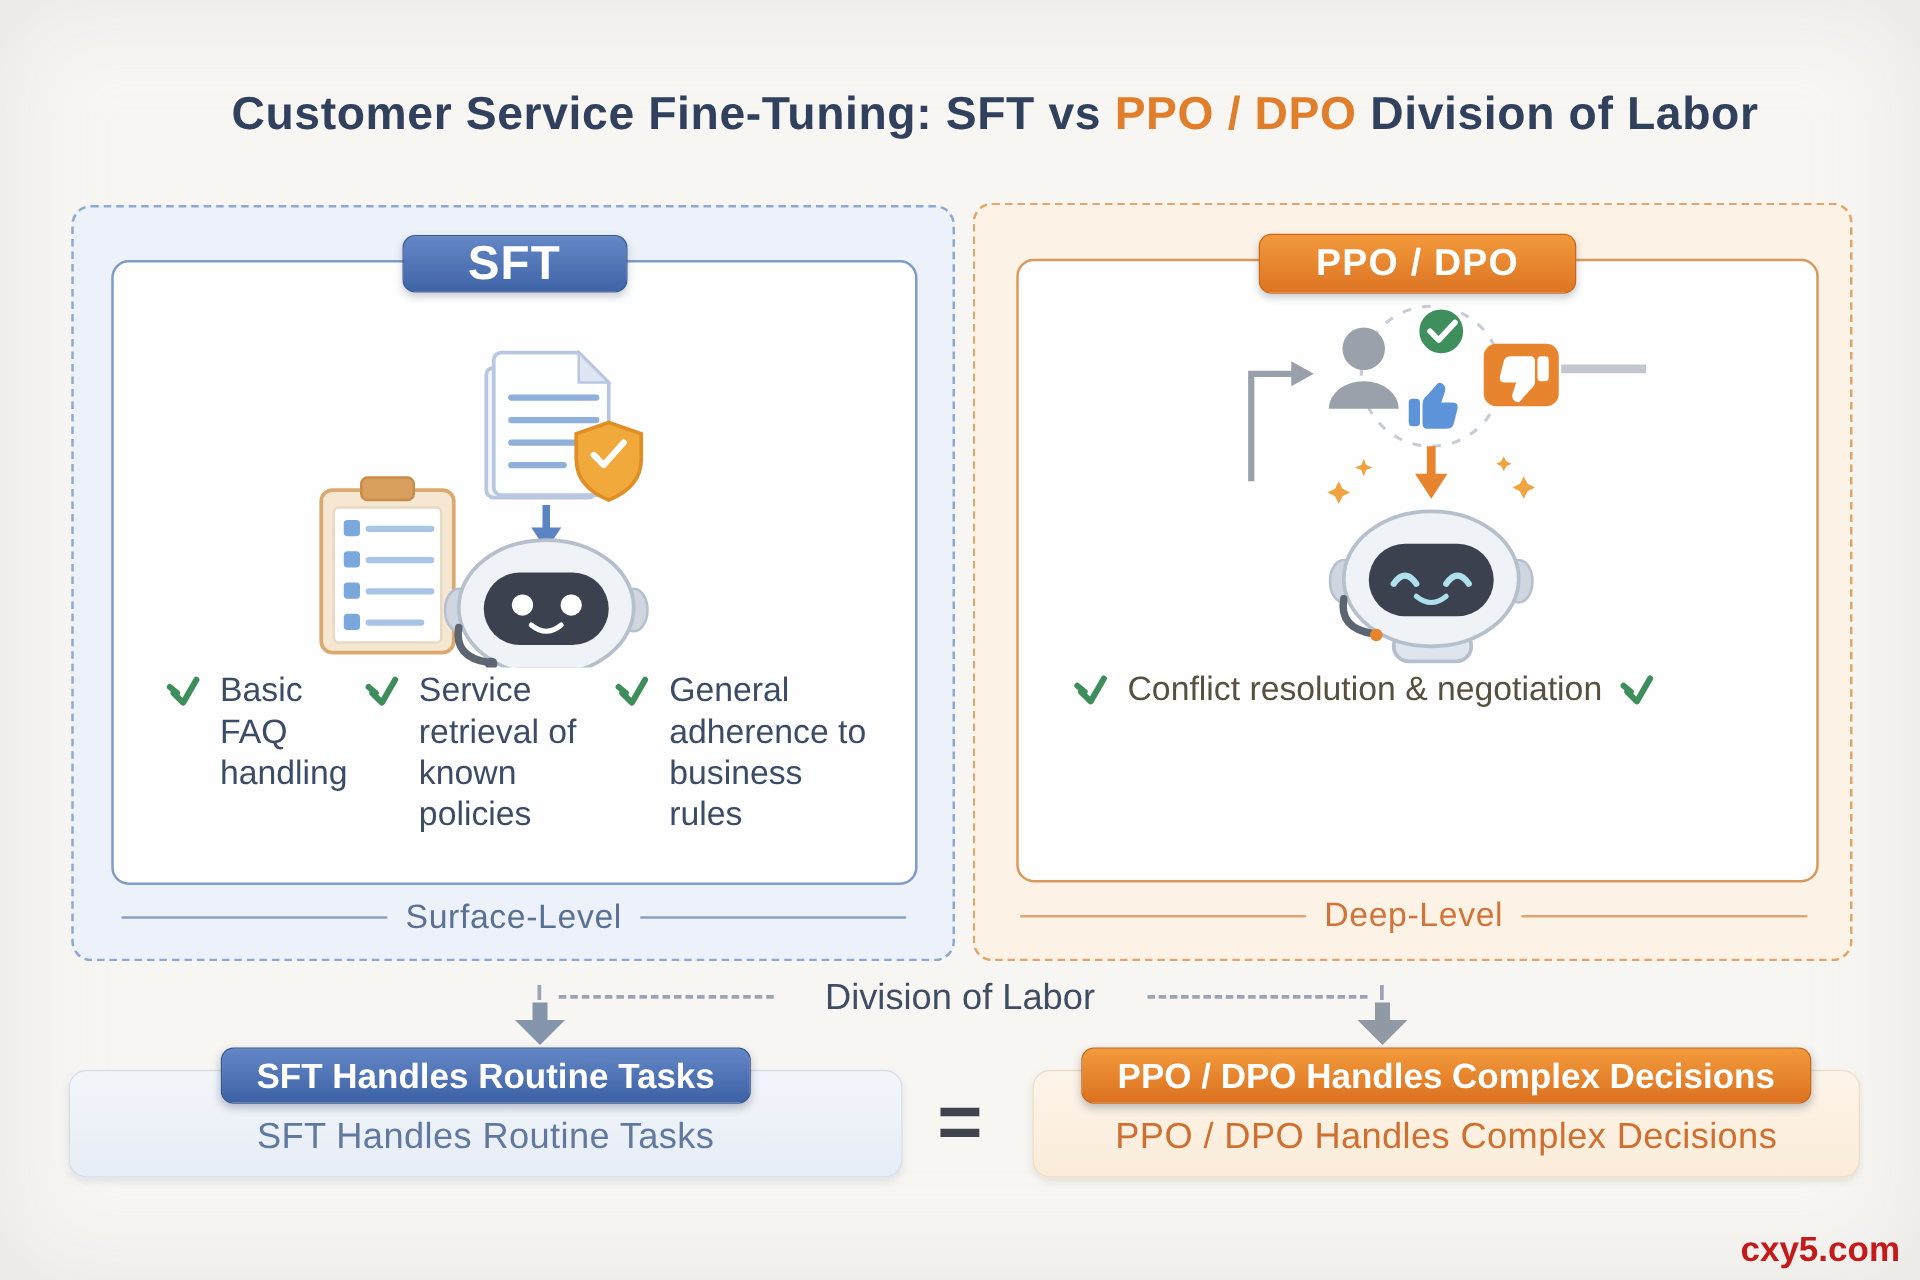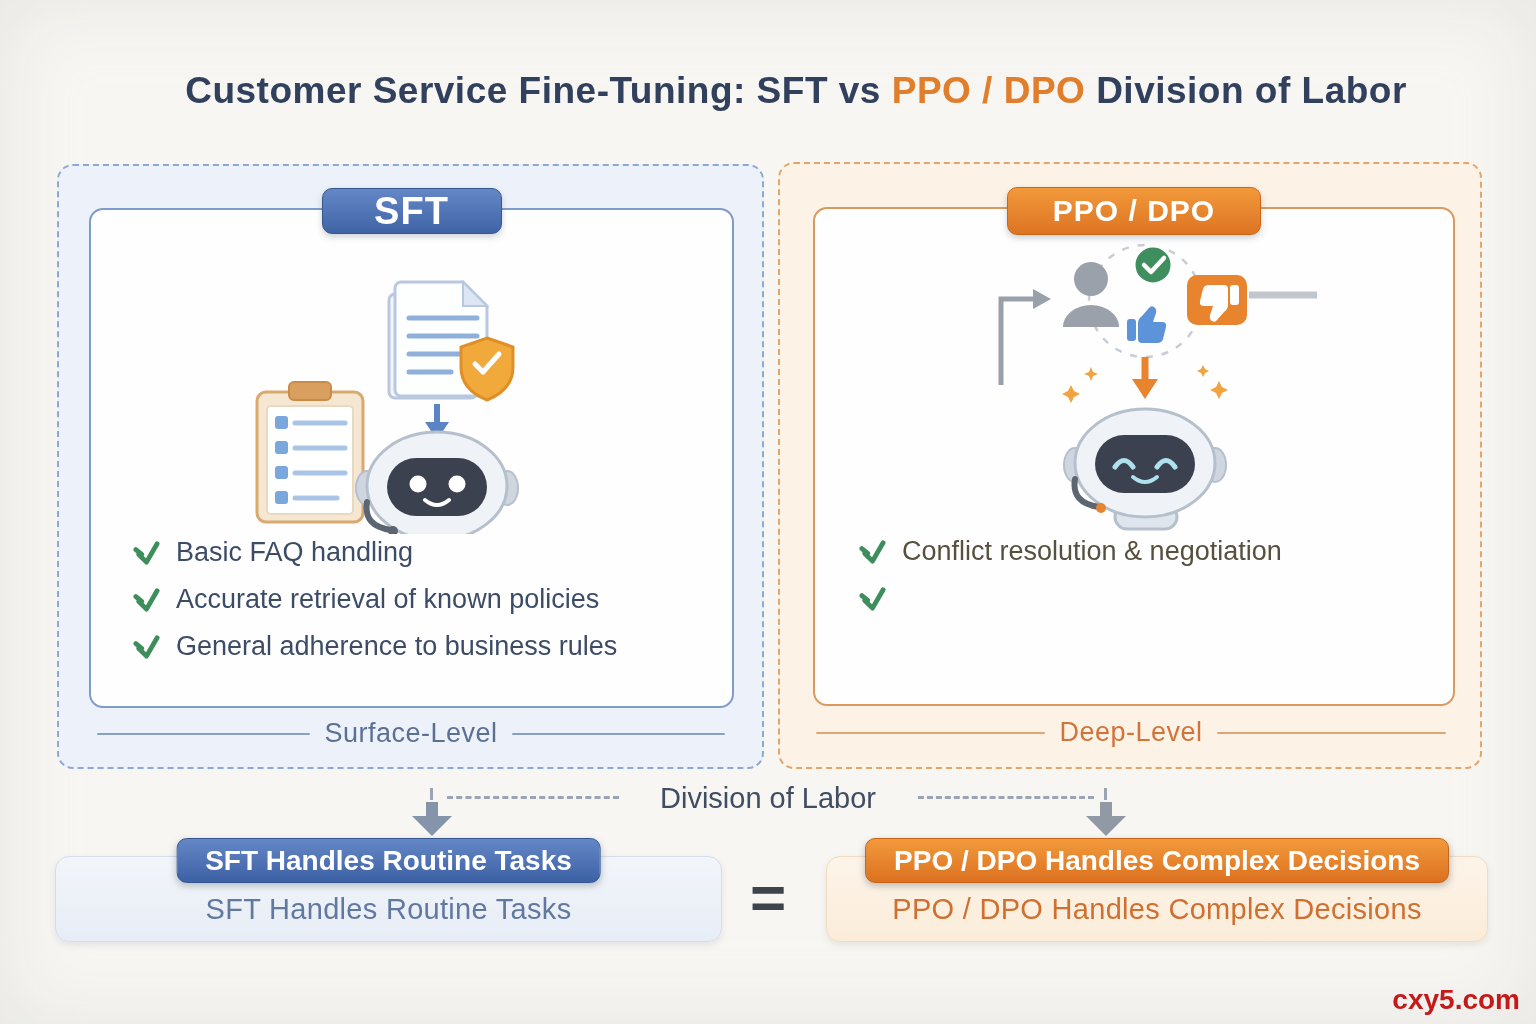--- a/index.html
+++ b/index.html
@@ -39,21 +39,21 @@
   .badge.sft{
     width:178px;height:44px;line-height:44px;font-size:38px;letter-spacing:1px;
     background:linear-gradient(180deg,#6487c6,#3f64a6);border:1px solid #35578f;
   }
   .badge.ppo{
     width:252px;height:46px;line-height:46px;font-size:30px;letter-spacing:1px;
     background:linear-gradient(180deg,#f2993b,#dd7423;);
     background:linear-gradient(180deg,#f2993b,#dd7423);border:1px solid #c96617;
   }
   
-  .bullets{position:absolute;display:flex;flex-direction:column;gap:14px;}
+  .bullets{position:absolute;display:flex;flex-direction:row;gap:14px;}
   .bullets.sft{left:42px;top:326px;width:560px;}
   .bullets.ppo{left:44px;top:326px;width:560px;}
   .bullet{display:flex;align-items:flex-start;gap:16px;font-size:27px;line-height:33px;}
   .bullets.sft .bullet{color:#3d4c66;}
   .bullets.ppo .bullet{color:#57503f;text-align:center;}
   .bullet svg{flex:0 0 auto;margin-top:3px;}
   
   .footer-sep{
     position:absolute;display:flex;align-items:center;gap:14px;
     font-size:27px;letter-spacing:.5px;
@@ -189,21 +189,21 @@
         <div class="bullet">
           <svg width="27" height="27" viewBox="0 0 28 28">
               <path d="M3 11 l6 5 M6 16 l8 8 L25 5" stroke="#3e8e5c" stroke-width="5" fill="none" stroke-linecap="round" stroke-linejoin="round"></path>
             </svg>
           <span>Basic FAQ handling</span>
         </div>
         <div class="bullet">
           <svg width="27" height="27" viewBox="0 0 28 28">
               <path d="M3 11 l6 5 M6 16 l8 8 L25 5" stroke="#3e8e5c" stroke-width="5" fill="none" stroke-linecap="round" stroke-linejoin="round"></path>
             </svg>
-          <span>Accurate retrieval of known policies</span>
+          <span>Service retrieval of known policies</span>
         </div>
         <div class="bullet">
           <svg width="27" height="27" viewBox="0 0 28 28">
               <path d="M3 11 l6 5 M6 16 l8 8 L25 5" stroke="#3e8e5c" stroke-width="5" fill="none" stroke-linecap="round" stroke-linejoin="round"></path>
             </svg>
           <span>General adherence to business rules</span>
         </div>
       </div>
     </div>
 

